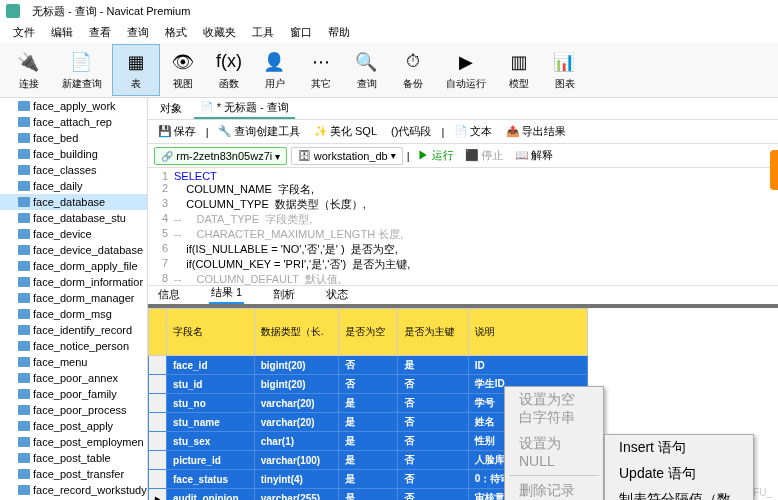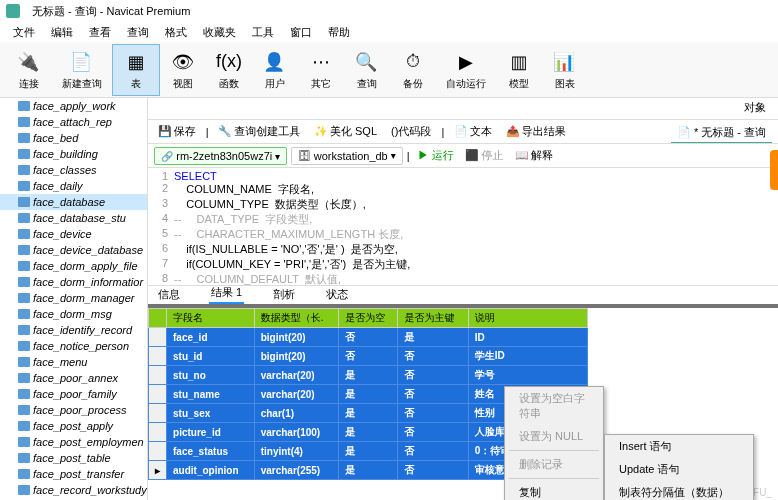--- a/index.html
+++ b/index.html
@@ -7,52 +7,52 @@
 .titlebar{height:22px;background:#fff;display:flex;align-items:center;padding:0 6px;gap:12px;}
 .ti{width:14px;height:14px;background:#4a9;border-radius:2px;}
 .menubar{height:20px;display:flex;align-items:center;padding:0 6px;gap:2px;}
 .mi{padding:2px 7px;cursor:pointer;}
 .toolbar{height:56px;background:#f8f8f8;border-bottom:1px solid #ddd;display:flex;align-items:center;padding:0 6px;}
 .tbtn{display:flex;flex-direction:column;align-items:center;padding:4px 10px;cursor:pointer;min-width:40px;}
 .tbtn.act{background:#d0e7f7;border:1px solid #7ab8e0;}
 .ticon{width:26px;height:26px;display:flex;align-items:center;justify-content:center;font-size:18px;}
 .tlbl{font-size:10px;margin-top:2px;}
 .main{display:flex;height:402px;}
-.sidebar{width:148px;border-right:1px solid #ddd;overflow-y:auto;background:#fff;font-style:italic;}
+.sidebar{width:148px;border-right:1px solid #ddd;overflow-y:auto;background:#fff;}
 .sitem{display:flex;align-items:center;padding:1px 4px 1px 18px;cursor:pointer;white-space:nowrap;overflow:hidden;height:16px;}
 .sitem.sel{background:#cce8ff;}
 .sicon{width:12px;height:10px;background:#5b9bd5;margin-right:3px;flex-shrink:0;border-radius:1px;}
 .content{flex:1;display:flex;flex-direction:column;overflow:hidden;}
-.tabbar{height:22px;border-bottom:1px solid #ddd;display:flex;align-items:flex-end;padding:0 6px;gap:6px;flex-direction:column;}
+.tabbar{height:22px;border-bottom:1px solid #ddd;display:flex;align-items:center;padding:0 6px;gap:6px;}
 .tab{display:flex;align-items:center;gap:3px;padding:2px 6px;}
 .tab.a{border-bottom:2px solid #4a9;}
 .qbar{height:24px;border-bottom:1px solid #ddd;display:flex;align-items:center;padding:0 6px;gap:6px;font-size:10px;}
 .qb{padding:2px 4px;cursor:pointer;display:flex;align-items:center;gap:2px;}
 .cbar{height:24px;border-bottom:1px solid #ddd;display:flex;align-items:center;padding:0 6px;gap:4px;}
 .conn{border:1px solid #6c6;background:#f0fff0;padding:2px 6px;font-size:10px;border-radius:2px;}
 .db{border:1px solid #ccc;padding:2px 6px;font-size:10px;border-radius:2px;display:flex;align-items:center;gap:3px;}
 .run{color:#090;text-align:right;}
 .stop{color:#999;}
 .editor{height:118px;background:#fff;font-family:Consolas,monospace;font-size:11px;padding:2px 0;overflow:hidden;border-bottom:1px solid #ddd;}
 .ln{display:flex;}
 .lno{width:26px;text-align:right;color:#999;padding-right:6px;user-select:none;}
 .lc{flex:1;white-space:pre;}
 .kw{color:#00f;}
 .cm{color:#aaa;}
 .rtabs{height:22px;display:flex;align-items:flex-end;padding:0 8px;gap:27px;border-bottom:4px solid #737373;}
 .rtab{padding:2px 2px;cursor:pointer;}
 .rtab.a{border-bottom:2px solid #1e90ff;color:#000;}
 .results{flex:1;overflow:auto;position:relative;}
 table{border-collapse:collapse;width:440px;}
-th{background:#84cc16;border:1px solid #ccc;padding:2px 6px;text-align:left;font-weight:normal;font-size:10px;}
+th{background:#fde047;border:1px solid #ccc;padding:16px 6px;text-align:left;font-weight:normal;font-size:10px;}
 td{background:#1e6fd9;color:#fff;border:1px solid #4a8ae0;padding:2px 6px;font-size:10px;font-weight:bold;}
 .ctx{position:absolute;background:#f0f0f0;border:1px solid #aaa;box-shadow:2px 2px 4px rgba(0,0,0,0.3);z-index:10;}
 .ctx1{left:504px;top:386px;width:100px;}
 .ctx2{left:604px;top:434px;width:150px;}
-.ci{padding:4px 18px 4px 14px;cursor:pointer;font-size:11px;display:flex;justify-content:space-between;}
+.ci{padding:4px 18px 4px 14px;cursor:pointer;font-size:14px;display:flex;justify-content:space-between;}
 .ci.d{color:#999;}
 .sep{height:1px;background:#ccc;margin:2px 4px;}
 .wm{position:absolute;right:6px;bottom:2px;color:#ccc;font-size:10px;}
 .ribbon{position:absolute;right:0;top:150px;width:8px;height:40px;background:#f80;border-radius:4px 0 0 4px;}
 </style>
 </head>
 <body>
 
 <div class="titlebar">
 <span class="ti"></span>

